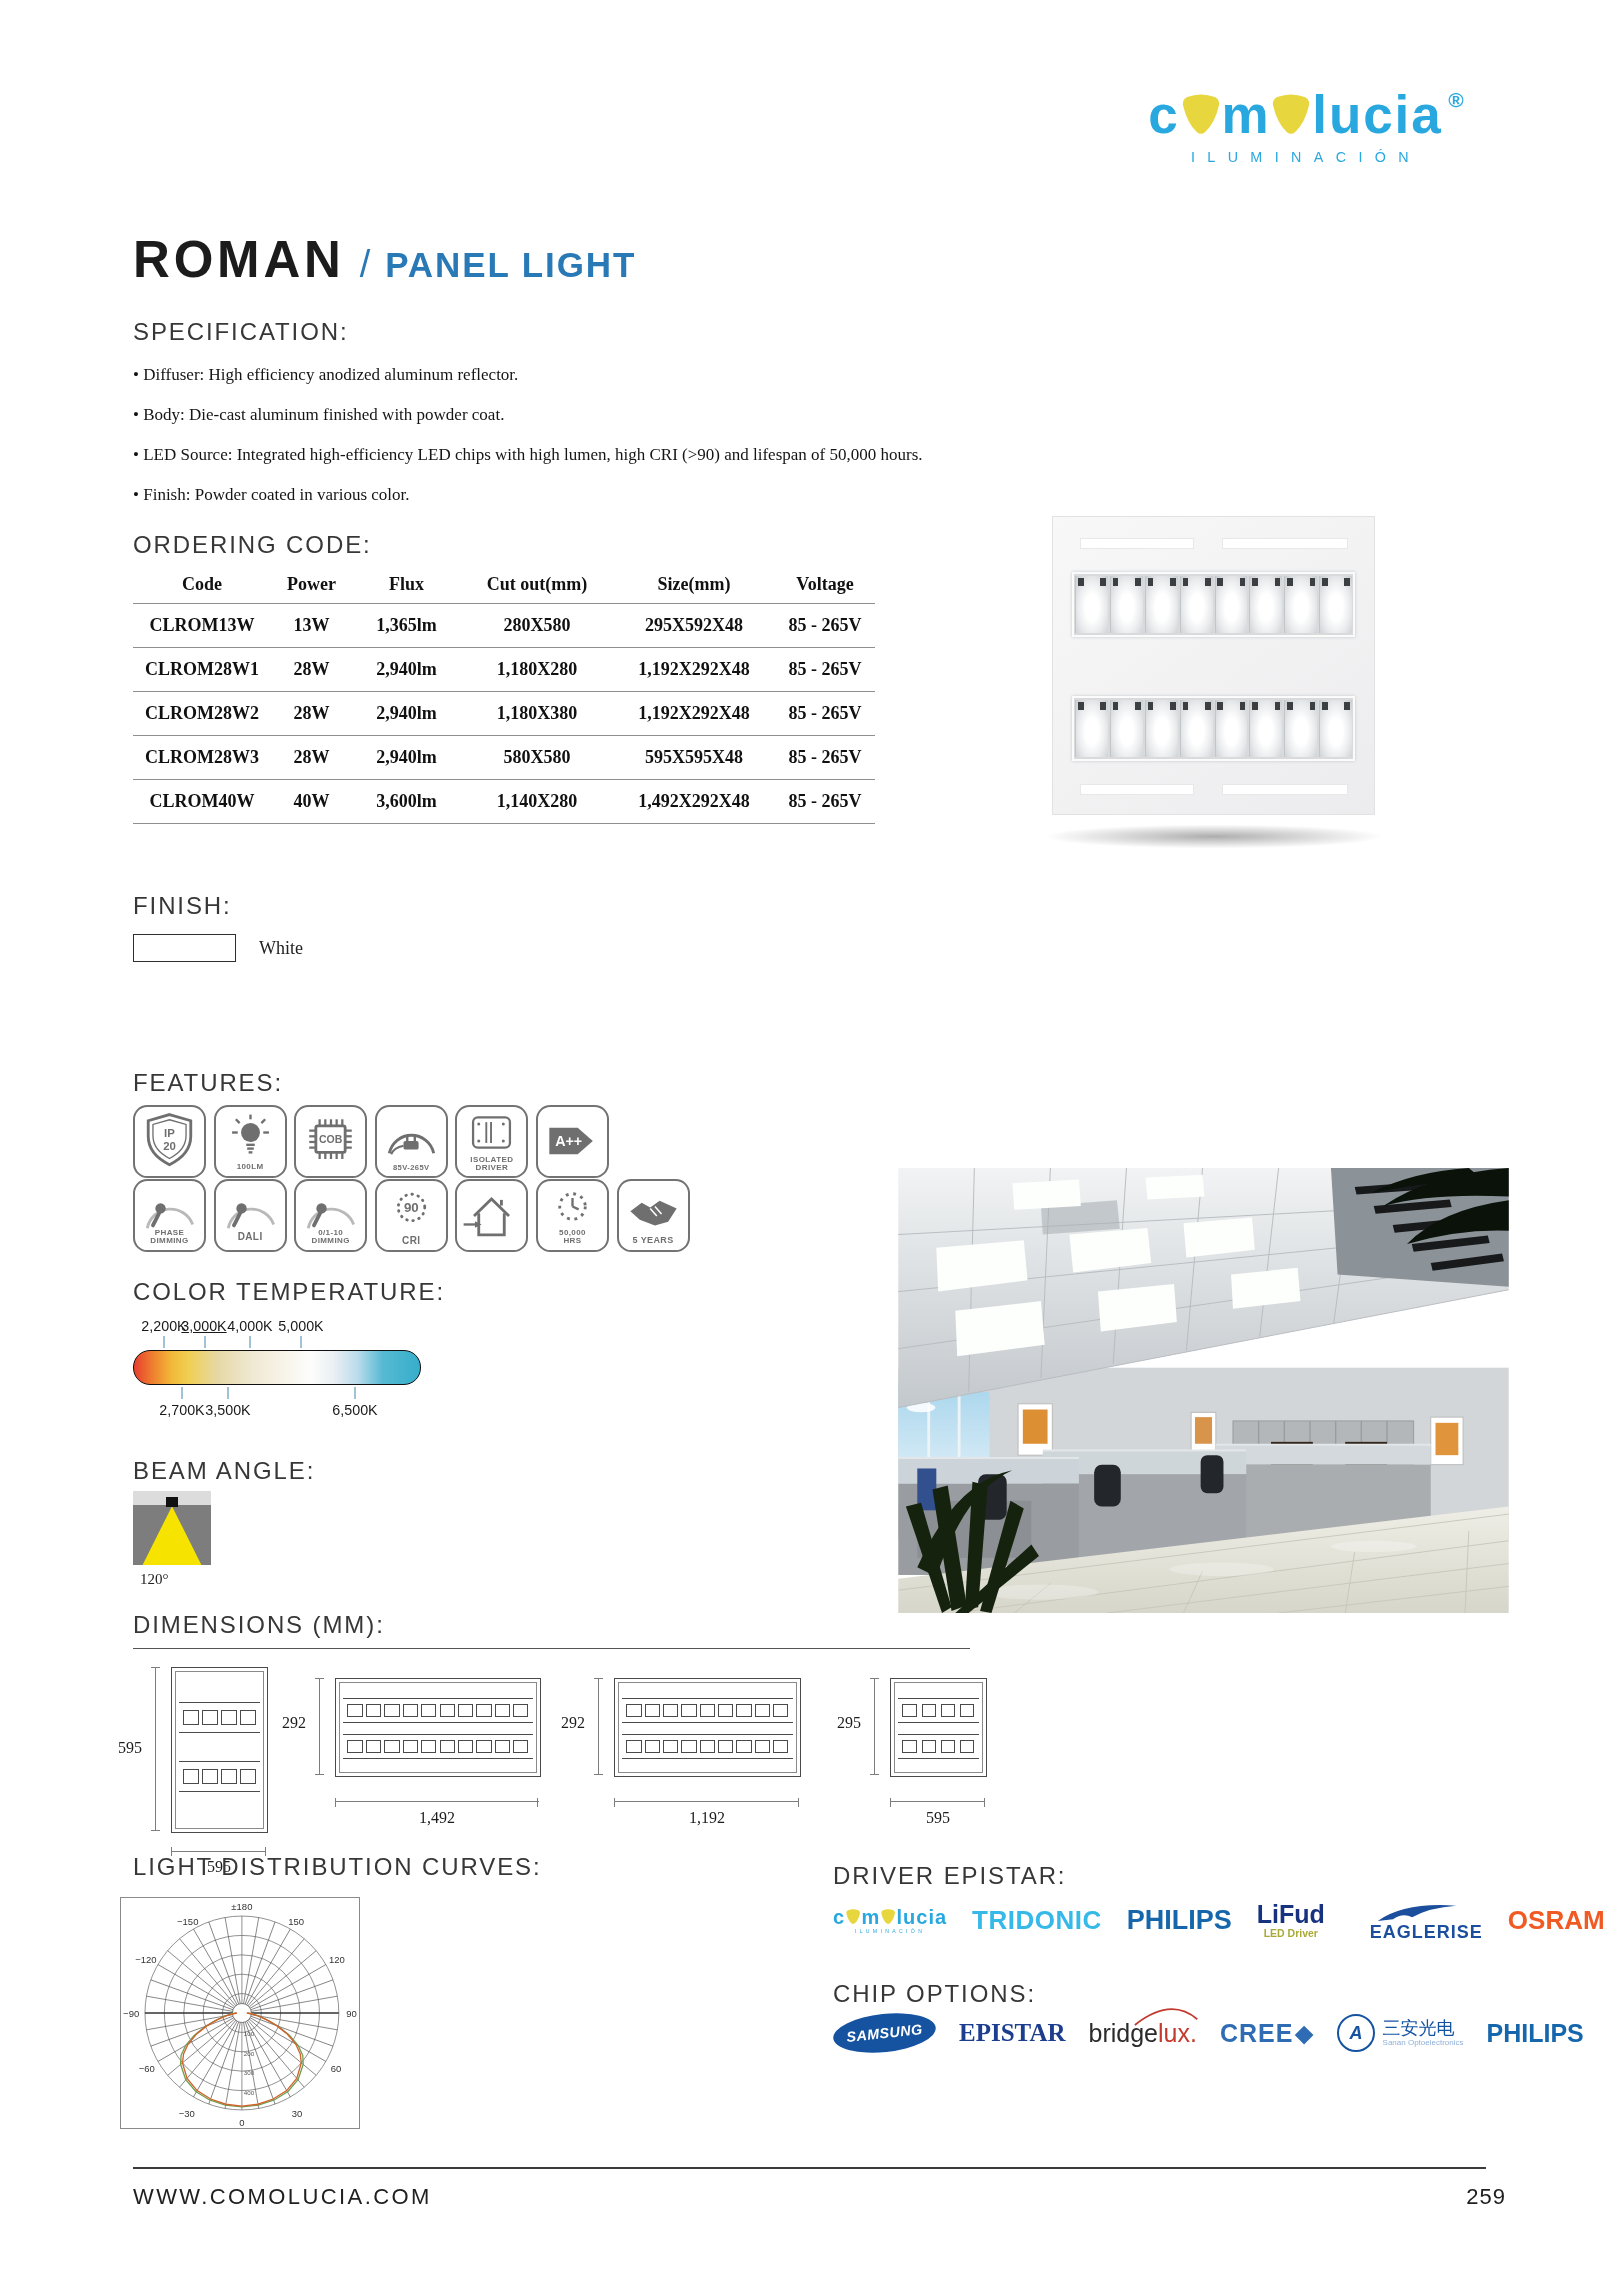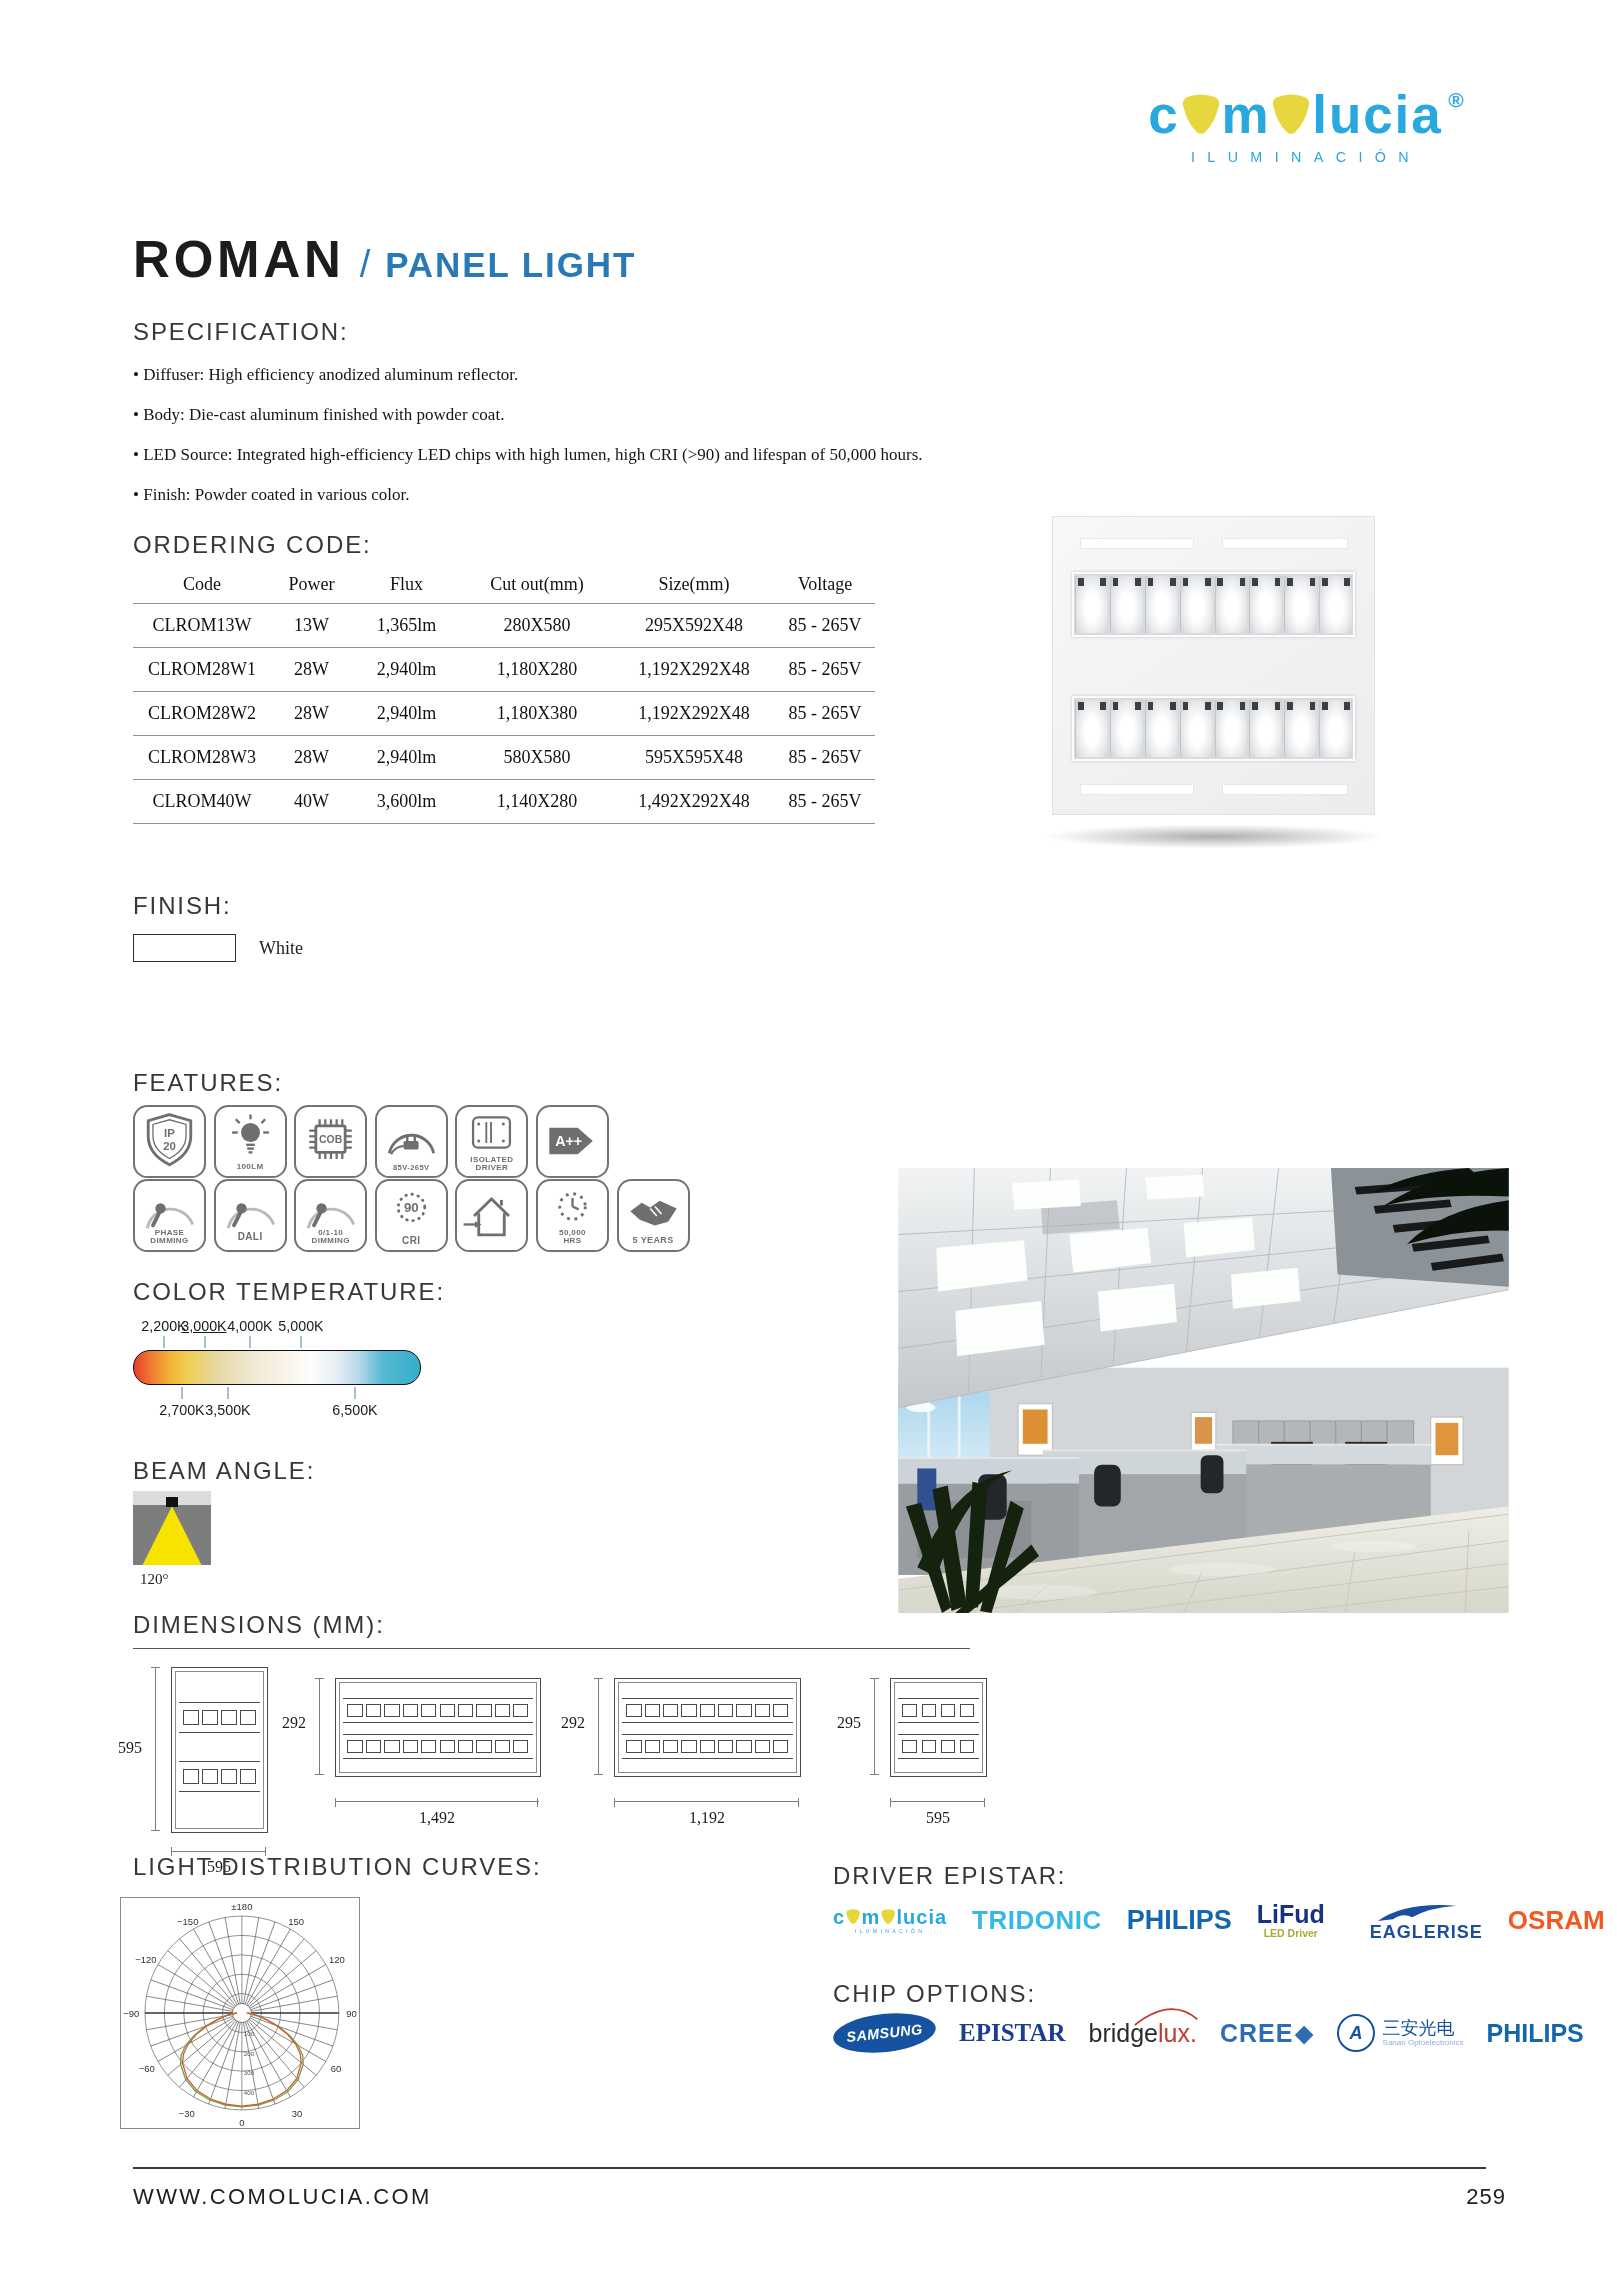--- a/index.html
+++ b/index.html
@@ -17,21 +17,21 @@
 
   
   .title-row{display:flex;align-items:baseline;gap:15px;}
   .t-name{font-size:51px;font-weight:600;letter-spacing:3.8px;color:#1c1c1c;}
   .t-sep{font-size:38px;color:#2a79b7;font-weight:500;}
   .t-type{font-size:35px;color:#2a79b7;font-weight:600;letter-spacing:1.9px;}
 
   .spec-item{font-family:"Liberation Serif",serif;font-size:17px;color:#151515;margin:0 0 20px 0;}
 
   
-  .otable{width:742px;}
+  .otable{width:742px;font-weight:bold;}
   .orow{display:grid;grid-template-columns:138px 81px 109px 152px 162px 100px;border-bottom:1px solid #8f8f8f;}
   .orow.head{border-bottom:1px solid #8f8f8f;}
   .ocell{display:flex;align-items:center;justify-content:center;height:43px;
          font-family:"Liberation Serif",serif;font-size:18px;color:#111;}
   .orow.head .ocell{height:38px;font-size:18px;}
 
   
   .panel-photo{background:linear-gradient(145deg,#f8f8f8,#ececee);border:1px solid #e2e2e2;}
   .slot{position:absolute;height:8.6px;background:#fff;border:1px solid #e8e8e8;}
   .pstrip{position:absolute;left:19px;right:19px;height:61px;background:#d8dadc;

